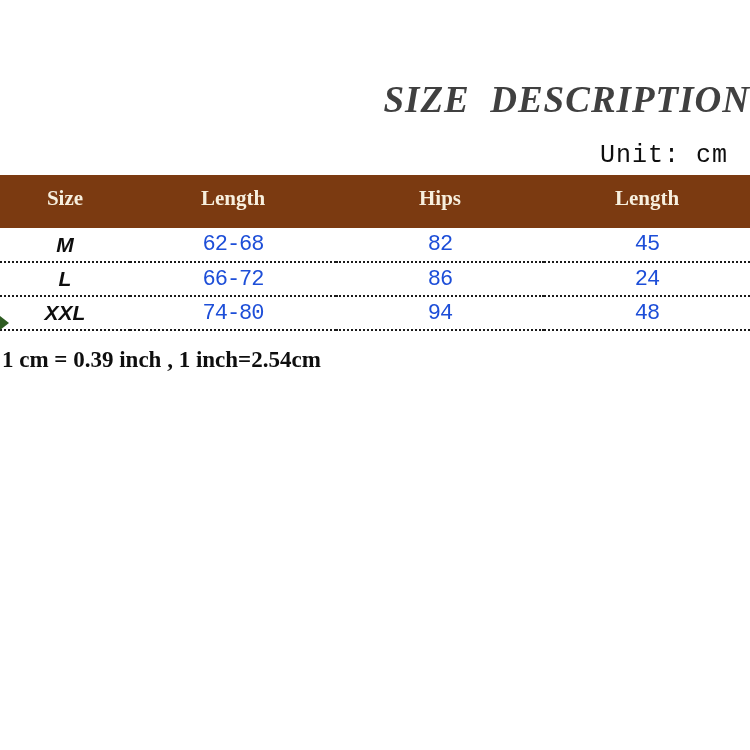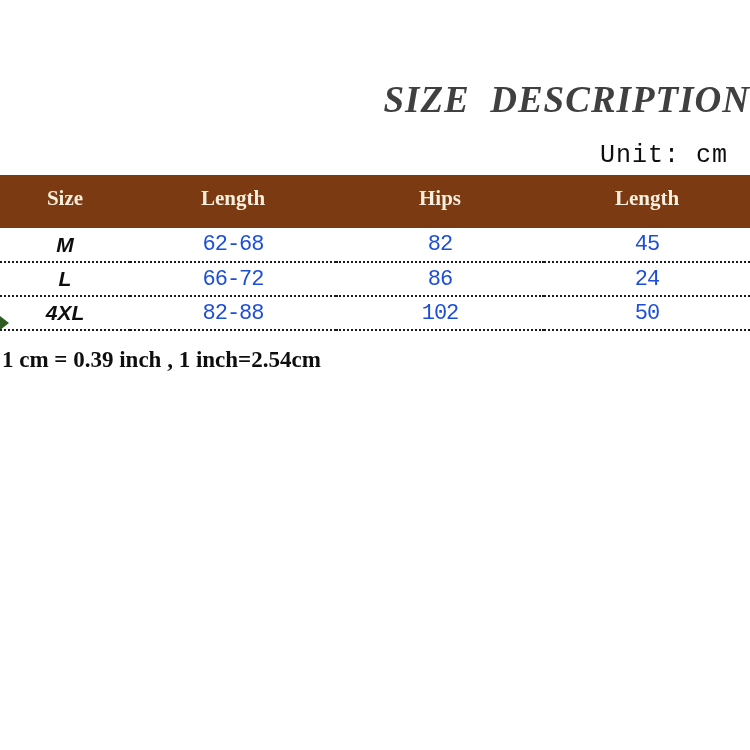--- a/index.html
+++ b/index.html
@@ -117,23 +117,23 @@
       <td class="num-cell">82</td>
       <td class="num-cell">45</td>
     </tr>
     <tr>
       <td class="size-cell">L</td>
       <td class="num-cell">66-72</td>
       <td class="num-cell">86</td>
       <td class="num-cell">24</td>
     </tr>
     <tr>
-      <td class="size-cell">4XL</td>
-      <td class="num-cell">82-88</td>
-      <td class="num-cell">102</td>
-      <td class="num-cell">50</td>
+      <td class="size-cell">XXL</td>
+      <td class="num-cell">74-80</td>
+      <td class="num-cell">94</td>
+      <td class="num-cell">48</td>
     </tr>
   </tbody>
 </table>
 
 <div class="note">1 cm = 0.39 inch , 1 inch=2.54cm</div>
 
 <div class="corner-accent"></div>
 
 </body></html>

